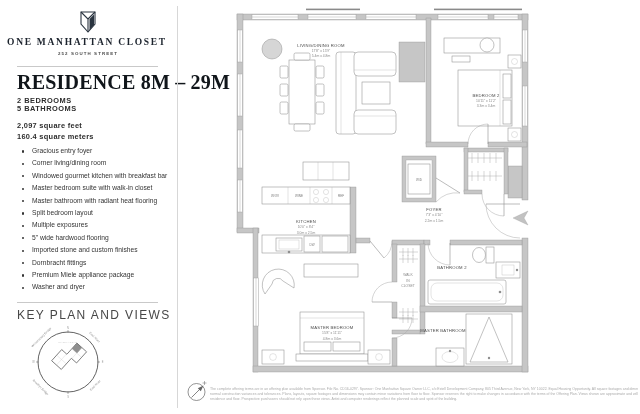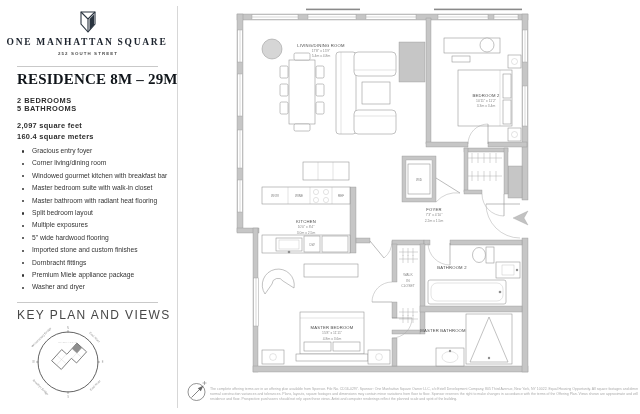--- a/index.html
+++ b/index.html
@@ -5,21 +5,21 @@
   html,body{margin:0;padding:0;background:#fff;}
   body{width:640px;height:414px;overflow:hidden;font-family:"Liberation Sans",sans-serif;color:#222;}
   .page{position:relative;width:640px;height:414px;background:#fff;}
   .sidebar{position:absolute;left:0;top:0;width:177px;height:414px;}
   .logo{position:absolute;left:77px;top:10px;width:22px;height:24px;}
   .brand{position:absolute;left:0;top:37px;width:174px;text-align:center;font-family:"Liberation Serif",serif;
          font-size:9.5px;letter-spacing:1.7px;color:#1c232d;font-weight:600;white-space:nowrap;}
   .addr-svg{position:absolute;left:1px;top:49px;}
   .rule{position:absolute;left:17px;width:141px;height:0;border-top:1px solid #c9c9c9;}
   #rule1{top:66px;} #rule2{top:302px;}
-  .res-title{position:absolute;left:17px;top:71px;font-family:"Liberation Serif",serif;font-size:15px;
+  .res-title{position:absolute;left:17px;top:71px;font-family:"Liberation Serif",serif;font-size:20px;
              font-weight:700;letter-spacing:.2px;color:#10151a;white-space:nowrap;}
   .spec{position:absolute;left:17px;font-size:7.4px;letter-spacing:.5px;font-weight:600;color:#2d2d2d;}
   #spec-bed{top:96px;} #spec-bath{top:104px;}
   .area{position:absolute;left:17px;font-size:7.4px;letter-spacing:.3px;font-weight:700;color:#2d2d2d;}
   #area-ft{top:121px;} #area-m{top:132px;}
   ul.features{position:absolute;left:22px;top:148px;margin:0;padding:0;list-style:none;}
   ul.features li{position:relative;padding-left:10px;margin:0 0 5.5px 0;font-size:6.7px;line-height:6.9px;
                  color:#333;white-space:nowrap;}
   ul.features li .dot{position:absolute;left:0;top:2.4px;width:2.2px;height:2.2px;border-radius:50%;background:#333;}
   .kp-title{position:absolute;left:17px;top:308px;font-size:12px;letter-spacing:1.4px;color:#474747;white-space:nowrap;}
@@ -34,21 +34,21 @@
 
 <div class="page">
 
   <div class="sidebar">
     <svg class="logo" viewBox="0 0 22 24">
       <path d="M4 2 H18 V14 L11 22 L4 14 Z" fill="#fff" stroke="#2a3440" stroke-width="1.1"></path>
       <path d="M11 22 L11 9 L4 2" fill="none" stroke="#2a3440" stroke-width="1.1"></path>
       <path d="M11 9 L18 2" fill="none" stroke="#2a3440" stroke-width="1.1"></path>
       <path d="M12.5 20.2 L17 15 V4.5 L12.5 9 Z" fill="#2a3440"></path>
     </svg>
-    <div class="brand">ONE MANHATTAN SQUARE</div>
+    <div class="brand">ONE MANHATTAN CLOSET</div>
     <svg class="addr-svg" width="174" height="8">
       <text x="87" y="6" text-anchor="middle" font-size="4.4" letter-spacing="1.1" fill="#4a4a4a" font-weight="bold">252 SOUTH STREET</text>
     </svg>
     <div class="rule" id="rule1"></div>
 
     <div class="res-title">RESIDENCE 8M – 29M</div>
     <div class="spec" id="spec-bed">2 BEDROOMS</div>
     <div class="spec" id="spec-bath">5 BATHROOMS</div>
     <div class="area" id="area-ft">2,097 square feet</div>
     <div class="area" id="area-m">160.4 square meters</div>

